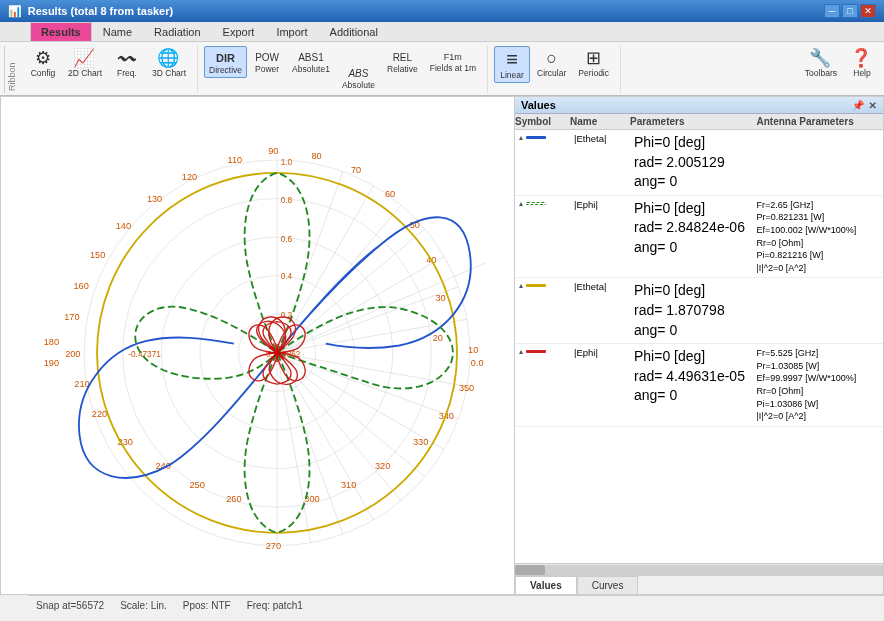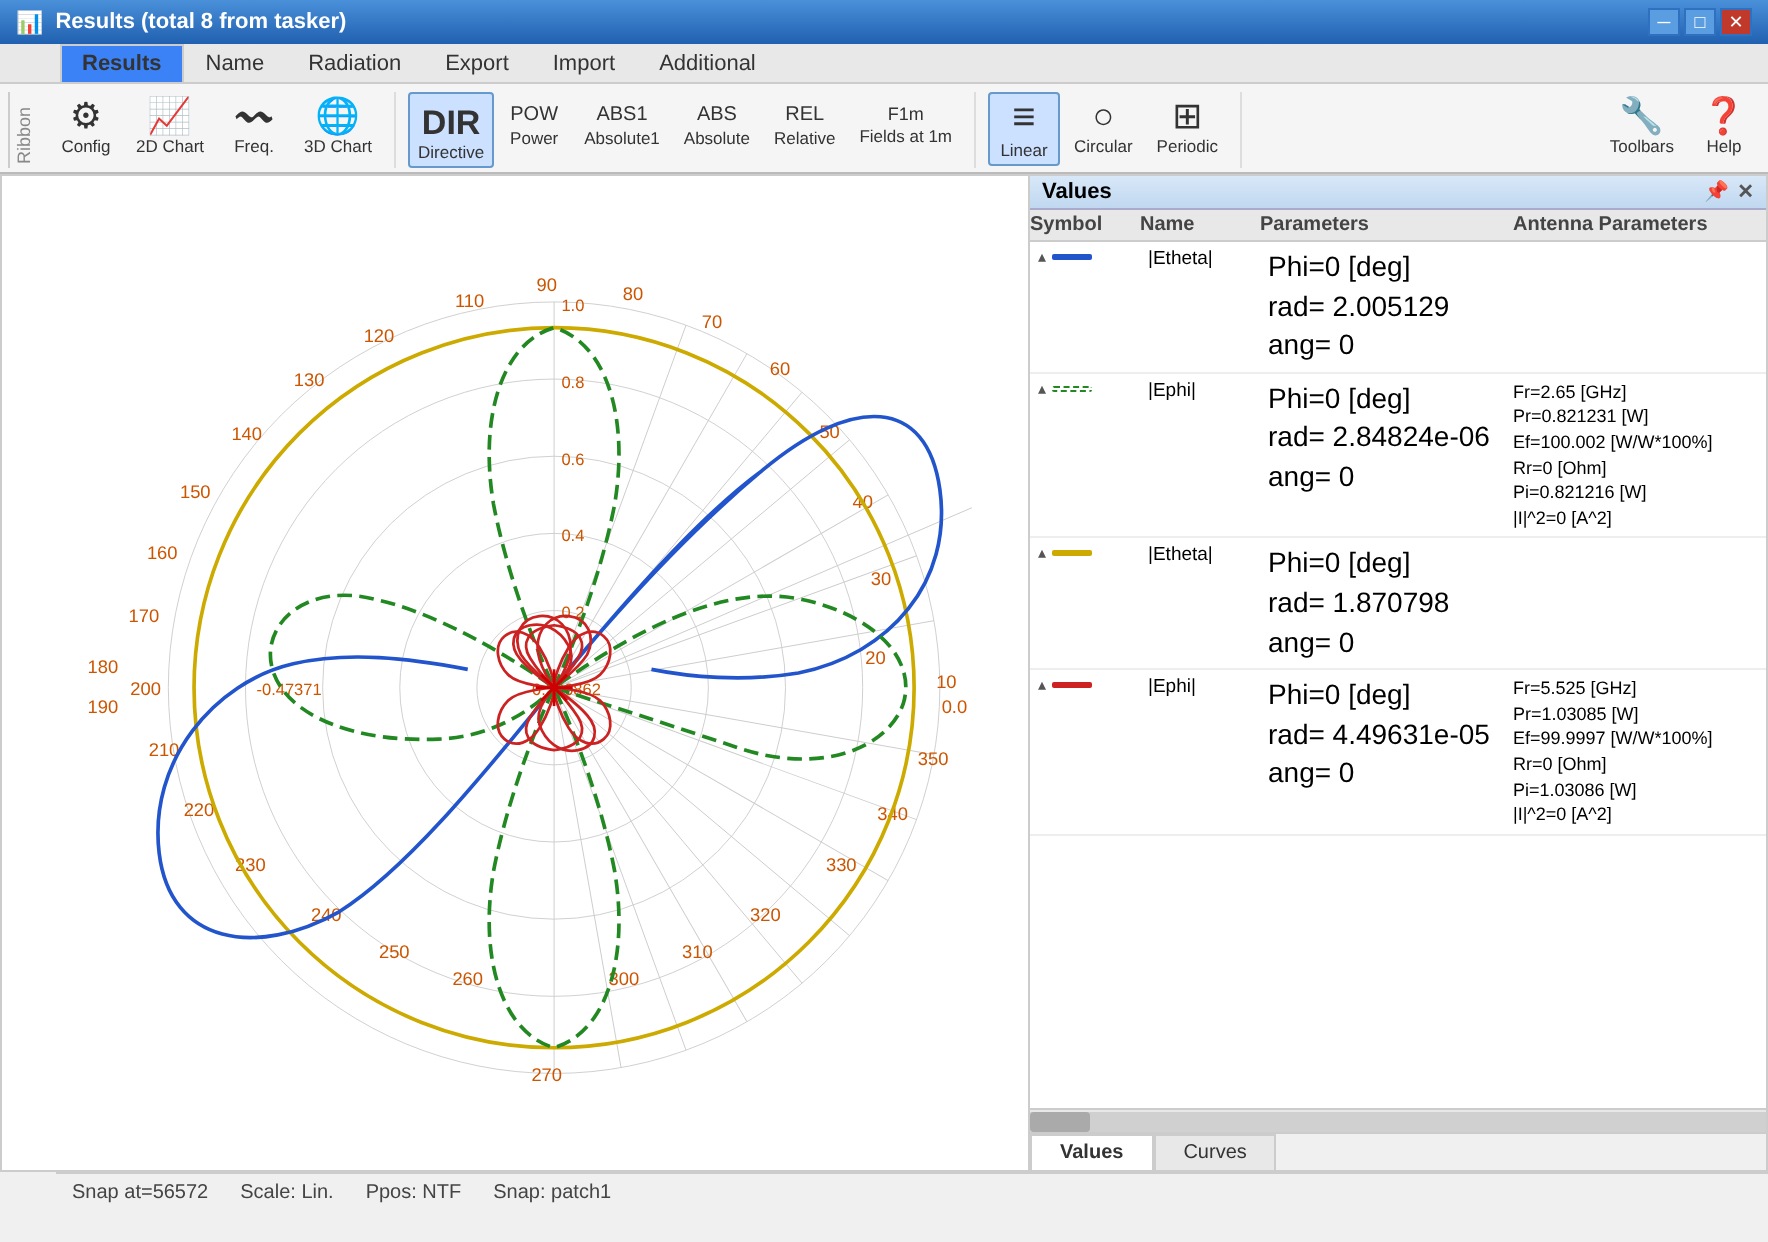--- a/index.html
+++ b/index.html
@@ -31,21 +31,21 @@
     .ribbon-tab {
       padding: 3px 10px;
       font-size: 11px;
       cursor: pointer;
       border: 1px solid transparent;
       border-bottom: none;
       background: transparent;
       color: #333;
     }
     .ribbon-tab.active {
-      background: #3b82f6;
+      background: #ec4899;
       border-color: #ccc;
       border-bottom-color: #f5f5f5;
       font-weight: bold;
     }
 
     .ribbon-body {
       display: flex;
       align-items: stretch;
       padding: 4px 4px 2px 4px;
       gap: 4px;
@@ -266,33 +266,33 @@
       <div class="ribbon-btn">
         <span class="icon">🌐</span>
         <span class="label">3D Chart</span>
       </div>
     </div>
   </div>
 
   <div class="ribbon-group">
     <div class="ribbon-group-items">
       <div class="ribbon-btn active">
-        <span class="icon-sm" style="font-weight:bold;font-size:17px;margin-top:4px;">DIR</span>
+        <span class="icon-sm" style="font-weight:bold;font-size:11px;margin-top:4px;">DIR</span>
         <span class="label">Directive</span>
       </div>
       <div class="ribbon-btn">
         <span class="icon-sm" style="font-size:10px;margin-top:4px;">POW</span>
         <span class="label">Power</span>
       </div>
       <div class="ribbon-btn">
         <span class="icon-sm" style="font-size:10px;margin-top:4px;">ABS1</span>
         <span class="label">Absolute1</span>
       </div>
       <div class="ribbon-btn">
-        <span class="icon-sm" style="font-size:10px;margin-top:4px;">ABS</span>
+        <span class="icon-sm" style="font-size:10px;margin-top:20px;font-style:italic;">ABS</span>
         <span class="label">Absolute</span>
       </div>
       <div class="ribbon-btn">
         <span class="icon-sm" style="font-size:10px;margin-top:4px;">REL</span>
         <span class="label">Relative</span>
       </div>
       <div class="ribbon-btn">
         <span class="icon-sm" style="font-size:9px;margin-top:4px;">F1m</span>
         <span class="label">Fields at 1m</span>
       </div>
@@ -544,14 +544,14 @@
       <div class="values-tab">Curves</div>
     </div>
   </div>
 
 </div>
 
 <div class="status-bar">
   <span>Snap at=56572</span>
   <span>Scale: Lin.</span>
   <span>Ppos: NTF</span>
-  <span>Snap: patch1</span>
+  <span>Freq: patch1</span>
 </div>
 
 </body></html>

